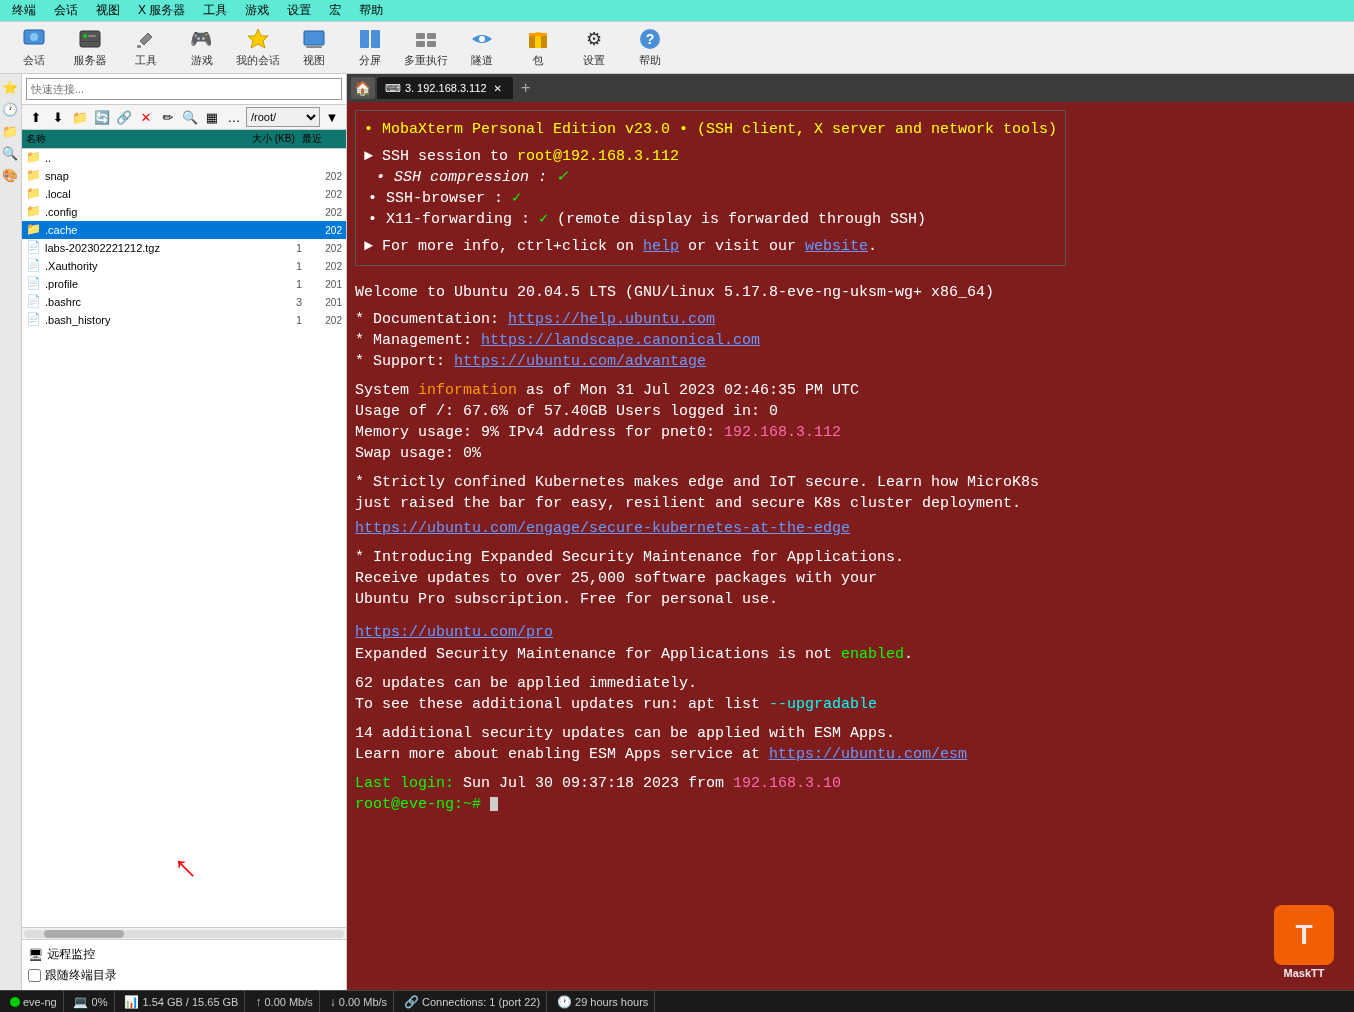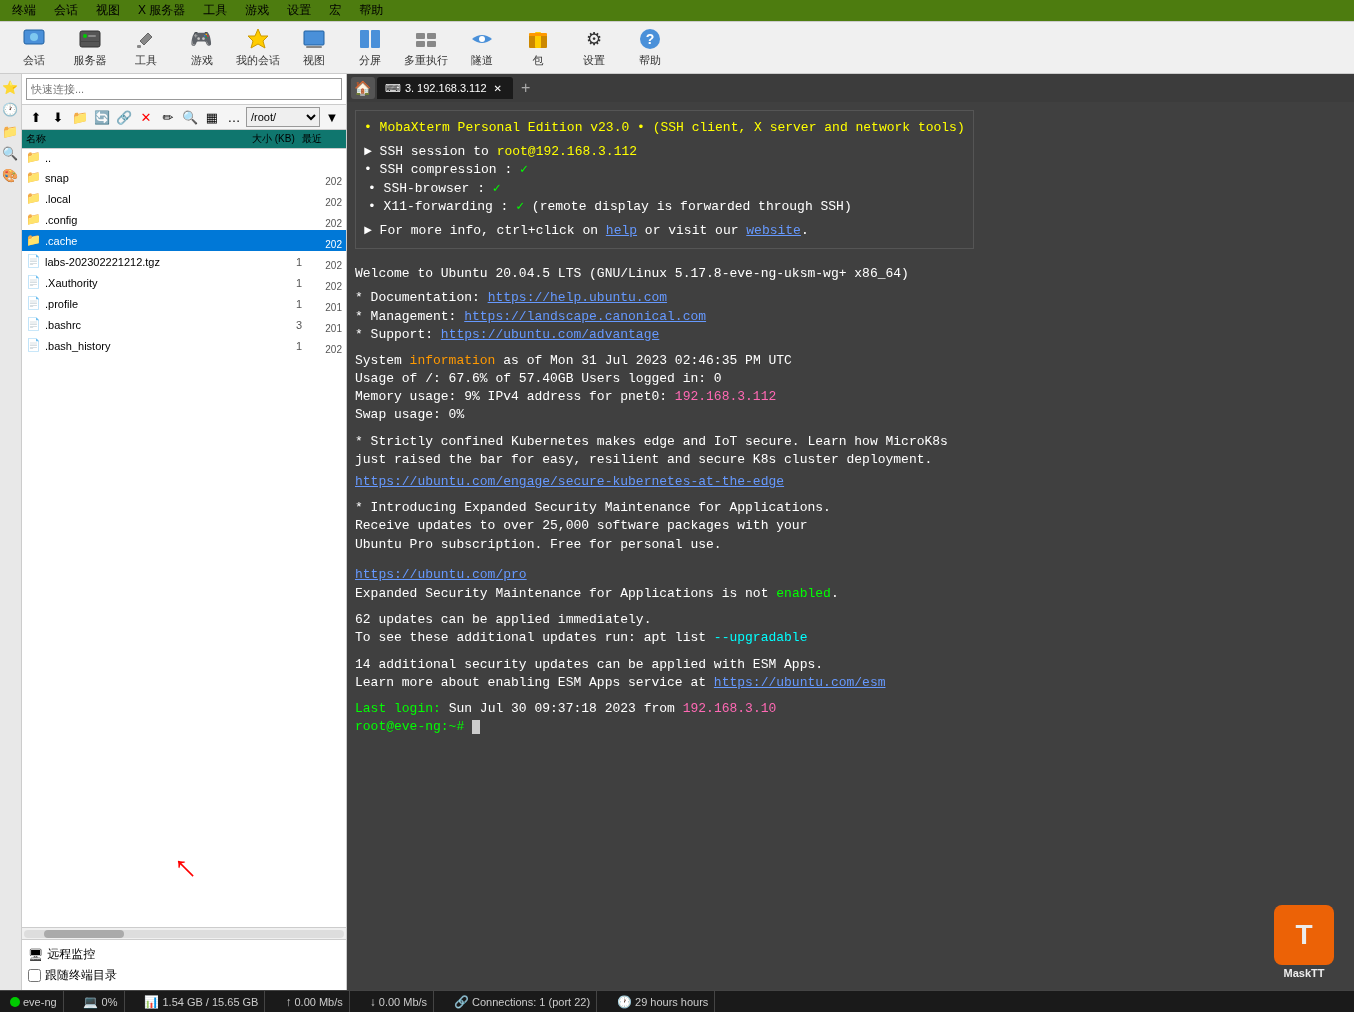--- a/index.html
+++ b/index.html
@@ -1,20 +1,20 @@
 <!DOCTYPE html>
 <html><head>
   <meta charset="utf-8">
   <style>
     * { margin: 0; padding: 0; box-sizing: border-box; }
     body { width: 1354px; height: 1012px; background: #c0c0c0; font-family: 'SimSun', 'Microsoft YaHei', sans-serif; overflow: hidden; font-size: 12px; }
 
     
     .menubar {
-      background: #4d7c0f;
+      background: #5eead4;
       height: 22px;
       display: flex;
       align-items: center;
       padding: 0 4px;
       border-bottom: 1px solid #ccc;
       gap: 2px;
     }
     .menubar-item {
       padding: 2px 8px;
       cursor: pointer;
@@ -125,21 +125,21 @@
       align-items: center;
       padding: 1px 4px;
       cursor: pointer;
       min-height: 18px;
     }
     .file-item.selected { background: #0078d7; color: #fff; }
     .file-item.selected .file-date { color: #fff; }
     .file-icon { width: 16px; height: 16px; margin-right: 3px; font-size: 12px; }
     .file-name { flex: 1; }
     .file-size { width: 50px; text-align: right; color: #555; }
-    .file-date { width: 40px; text-align: right; color: #555; font-size: 10px; margin-top: 8px; }
+    .file-date { width: 40px; text-align: right; color: #555; font-size: 10px; }
 
     
     .arrow-area {
       height: 120px;
       display: flex;
       align-items: center;
       justify-content: center;
       position: relative;
     }
 
@@ -270,45 +270,45 @@
       justify-content: center;
       color: #aaa;
       cursor: pointer;
       font-size: 16px;
       border-radius: 3px;
     }
 
     
     .terminal-content {
       flex: 1;
-      background: #404040;
+      background: #7f1d1d;
       padding: 8px;
       overflow-y: auto;
       font-family: 'Courier New', 'Consolas', monospace;
-      font-size: 13px;
+      font-size: 15px;
       line-height: 1.4;
       color: #cccccc;
     }
     .term-white { color: #ffffff; }
     .term-yellow { color: #ffff00; }
     .term-green { color: #00ff00; }
     .term-cyan { color: #00ffff; }
     .term-orange { color: #ff9900; }
     .term-pink { color: #ff69b4; }
     .term-link { color: #6699ff; text-decoration: underline; cursor: pointer; }
     .term-prompt { color: #00ff00; }
 
     
     .statusbar {
       height: 22px;
       background: #1a1a1a;
       display: flex;
       align-items: center;
       padding: 0 4px;
-      gap: 14px;
+      gap: 4px;
       color: #ccc;
       font-size: 11px;
       border-top: 1px solid #444;
     }
     .status-item {
       display: flex;
       align-items: center;
       gap: 3px;
       padding: 0 6px;
       height: 100%;
@@ -623,21 +623,21 @@
       
       <div style="border: 1px solid #555; padding: 8px; margin-bottom: 8px; display: inline-block; min-width: 500px;">
         <div style="text-align:center; margin-bottom:4px;">
           <span class="term-yellow">• MobaXterm Personal Edition v23.0 •
 (SSH client, X server and network tools)</span>
         </div>
         <div style="margin-top: 6px;">
           <div>
             <span class="term-white">► SSH session to </span><span class="term-yellow">root@192.168.3.112</span>
           </div>
-          <div style="margin-left:0;"><span class="term-white">• SSH compression : </span><span class="term-green">✓</span></div>
+          <div style="margin-left:12px;font-style:italic;"><span class="term-white">• SSH compression : </span><span class="term-green">✓</span></div>
           <div style="margin-left:4px;"><span class="term-white">• SSH-browser     : </span><span class="term-green">✓</span></div>
           <div style="margin-left:4px;"><span class="term-white">• X11-forwarding  : </span><span class="term-green">✓</span><span class="term-white">  (remote display is forwarded through SSH)</span></div>
         </div>
         <div style="margin-top:6px;">
           <span class="term-white">► For more info, ctrl+click on </span><span class="term-link">help</span><span class="term-white"> or visit our </span><span class="term-link">website</span><span class="term-white">.</span>
         </div>
       </div>
 
       <div style="margin-top: 8px;">
         <span class="term-white">Welcome to Ubuntu 20.04.5 LTS (GNU/Linux 5.17.8-eve-ng-uksm-wg+ x86_64)</span>

